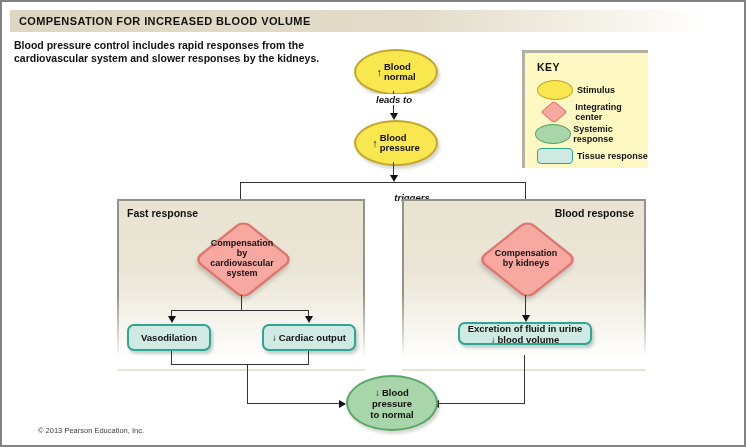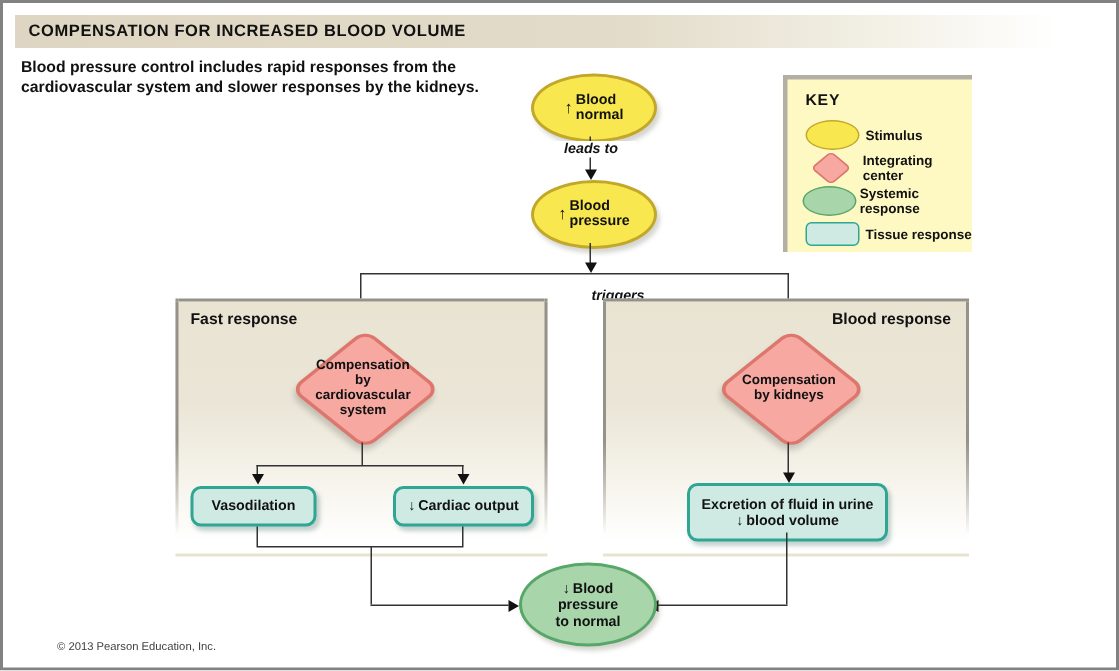--- a/index.html
+++ b/index.html
@@ -148,21 +148,21 @@
   </div>
   <div class="tissue-box" style="left:260px; top:322px; width:94px; height:27px;">
     <div class="inline-arrow-line">
       <span>↓</span>
       <span>Cardiac output</span>
     </div>
   </div>
 
   <div class="vline" style="left:523px; top:293px; height:21px;"></div>
   <div class="arr-down" style="left:520px; top:313px;"></div>
-  <div class="tissue-box" style="left:456px; top:320px; width:134px; height:39px;">
+  <div class="tissue-box" style="left:456px; top:320px; width:134px; height:23px;">
     <div>Excretion of fluid in urine</div>
     <div class="inline-arrow-line">
       <span>↓</span>
       <span>blood volume</span>
     </div>
   </div>
 
   <div class="vline" style="left:169px; top:349px; height:13px;"></div>
   <div class="vline" style="left:306px; top:349px; height:13px;"></div>
   <div class="hline" style="left:169px; top:362px; width:138px;"></div>

